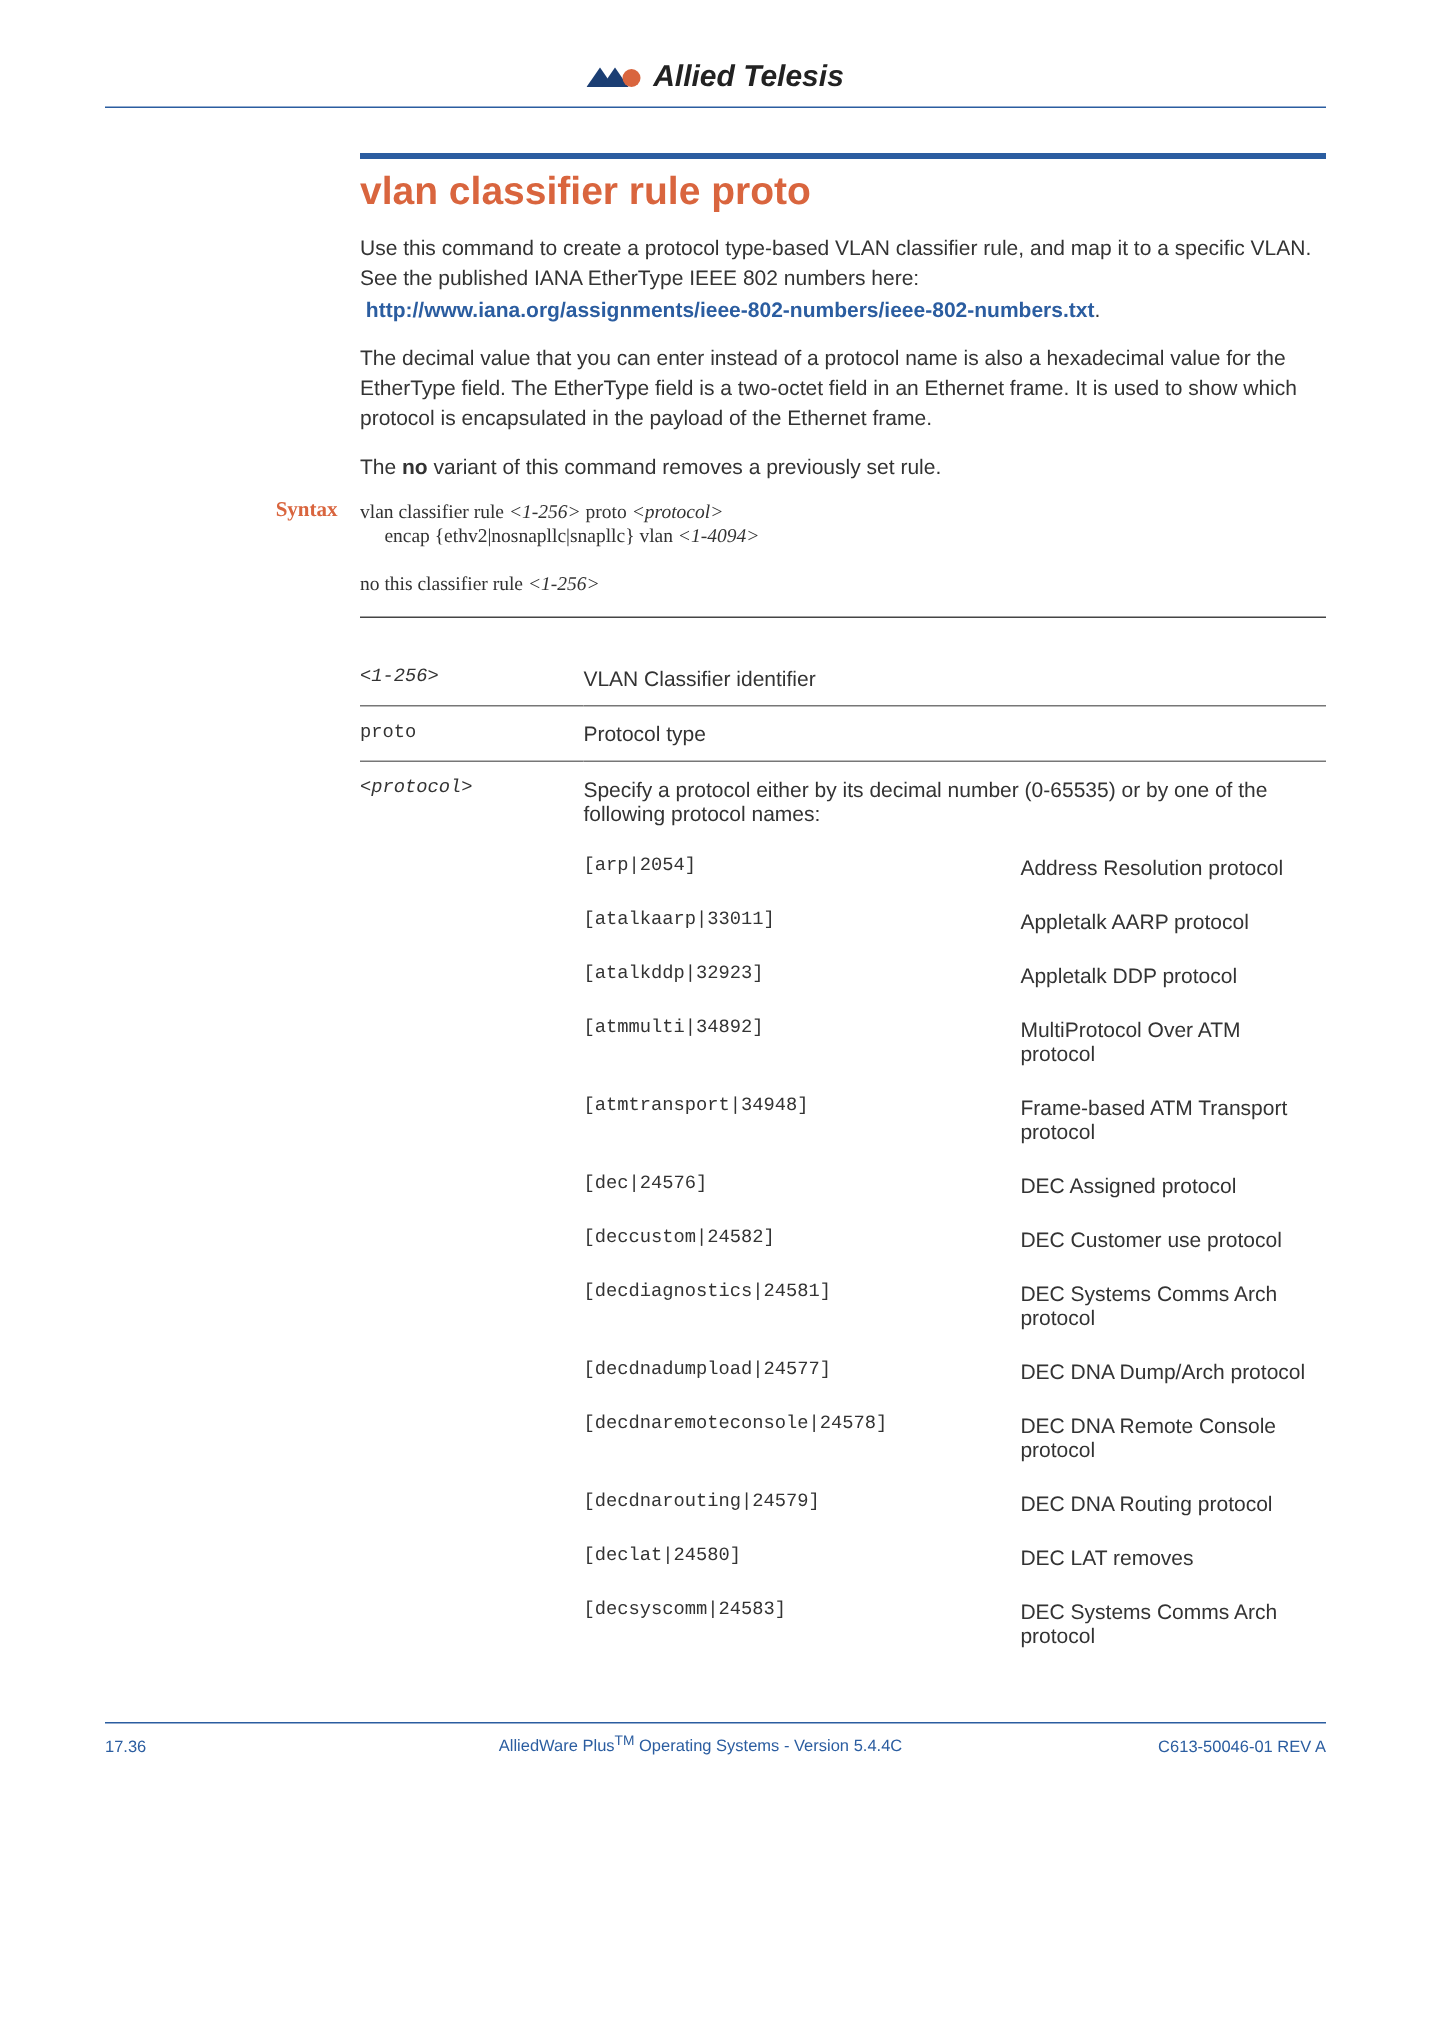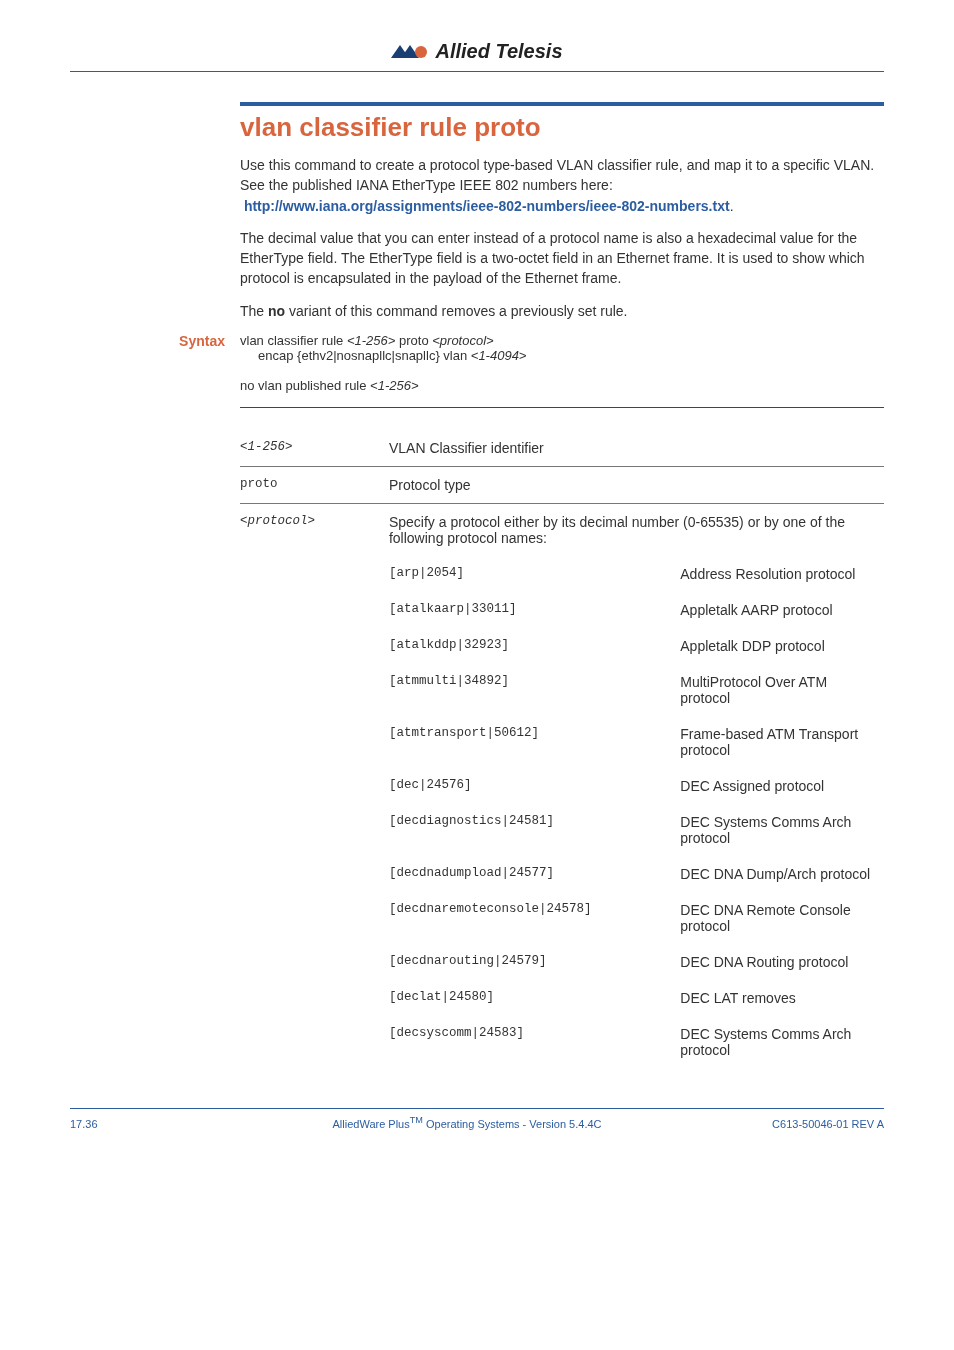--- a/index.html
+++ b/index.html
@@ -60,21 +60,21 @@
     left: -75px;
     top: 0;
     color: #d9653e;
     font-weight: 600;
     font-size: 14px;
     text-align: right;
     width: 60px;
   }
   .syntax-block {
     position: relative;
-    font-family: Liberation Sans, sans-serif;
+    font-family: Liberation Serif, serif;
     font-size: 13px;
     white-space: pre;
     margin-bottom: 14px;
   }
   .syntax-block .ital { font-style: italic; }
   hr.thin {
     border: none;
     border-top: 1px solid #444;
     margin: 10px 0 0 0;
   }
@@ -150,21 +150,21 @@
 
     <p>The decimal value that you can enter instead of a protocol name is also a hexadecimal value for the EtherType field. The EtherType field is a two-octet field in an Ethernet frame. It is used to show which protocol is encapsulated in the payload of the Ethernet frame.</p>
 
     <p>
       <span>The </span><span class="bold">no</span><span> variant of this command removes a previously set rule.</span>
     </p>
 
     <div class="syntax-block"><span class="syntax-label">Syntax</span><span>vlan classifier rule </span><span class="ital">&lt;1-256&gt;</span><span> proto </span><span class="ital">&lt;protocol&gt;</span>
 <span>     encap {ethv2|nosnapllc|snapllc} vlan </span><span class="ital">&lt;1-4094&gt;</span>
 
-<span>no vlan published rule </span><span class="ital">&lt;1-256&gt;</span></div>
+<span>no this classifier rule </span><span class="ital">&lt;1-256&gt;</span></div>
 
     <hr class="thin">
 
     <table class="params">
       <tbody>
           <tr>
         <td class="param-name" style="font-style:italic">&lt;1-256&gt;</td>
         <td colspan="2">VLAN Classifier identifier</td>
       </tr>
       <tr>
@@ -192,27 +192,32 @@
             <td class="protocol-code">[atalkddp|32923]</td>
             <td class="protocol-desc">Appletalk DDP protocol</td>
           </tr>
           <tr class="noborder">
             <td class="param-name"></td>
             <td class="protocol-code">[atmmulti|34892]</td>
             <td class="protocol-desc">MultiProtocol Over ATM protocol</td>
           </tr>
           <tr class="noborder">
             <td class="param-name"></td>
-            <td class="protocol-code">[atmtransport|50612]</td>
+            <td class="protocol-code">[atmtransport|34948]</td>
             <td class="protocol-desc">Frame-based ATM Transport protocol</td>
           </tr>
           <tr class="noborder">
             <td class="param-name"></td>
             <td class="protocol-code">[dec|24576]</td>
             <td class="protocol-desc">DEC Assigned protocol</td>
+          </tr>
+          <tr class="noborder">
+            <td class="param-name"></td>
+            <td class="protocol-code">[deccustom|24582]</td>
+            <td class="protocol-desc">DEC Customer use protocol</td>
           </tr>
           <tr class="noborder">
             <td class="param-name"></td>
             <td class="protocol-code">[decdiagnostics|24581]</td>
             <td class="protocol-desc">DEC Systems Comms Arch protocol</td>
           </tr>
           <tr class="noborder">
             <td class="param-name"></td>
             <td class="protocol-code">[decdnadumpload|24577]</td>
             <td class="protocol-desc">DEC DNA Dump/Arch protocol</td>

